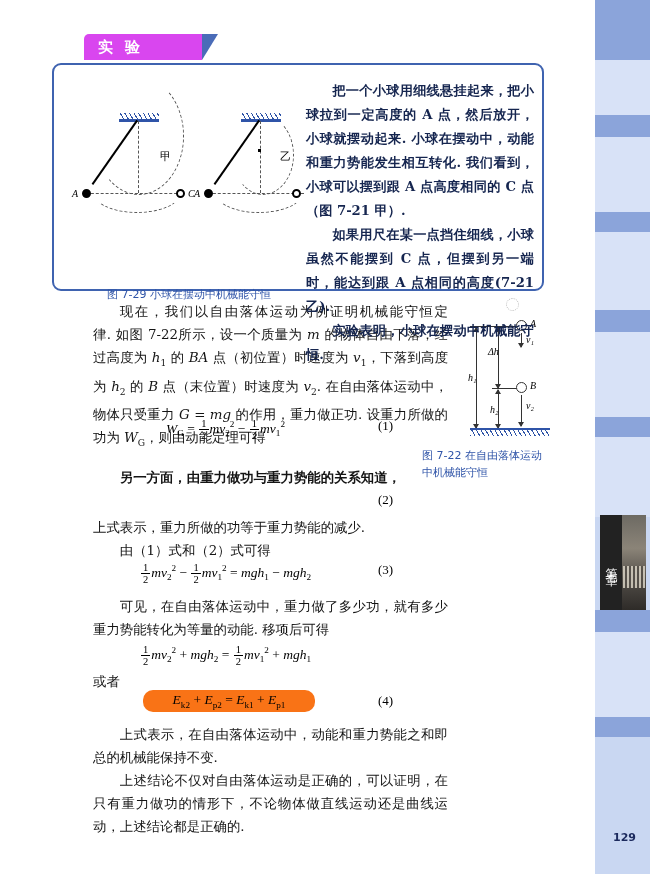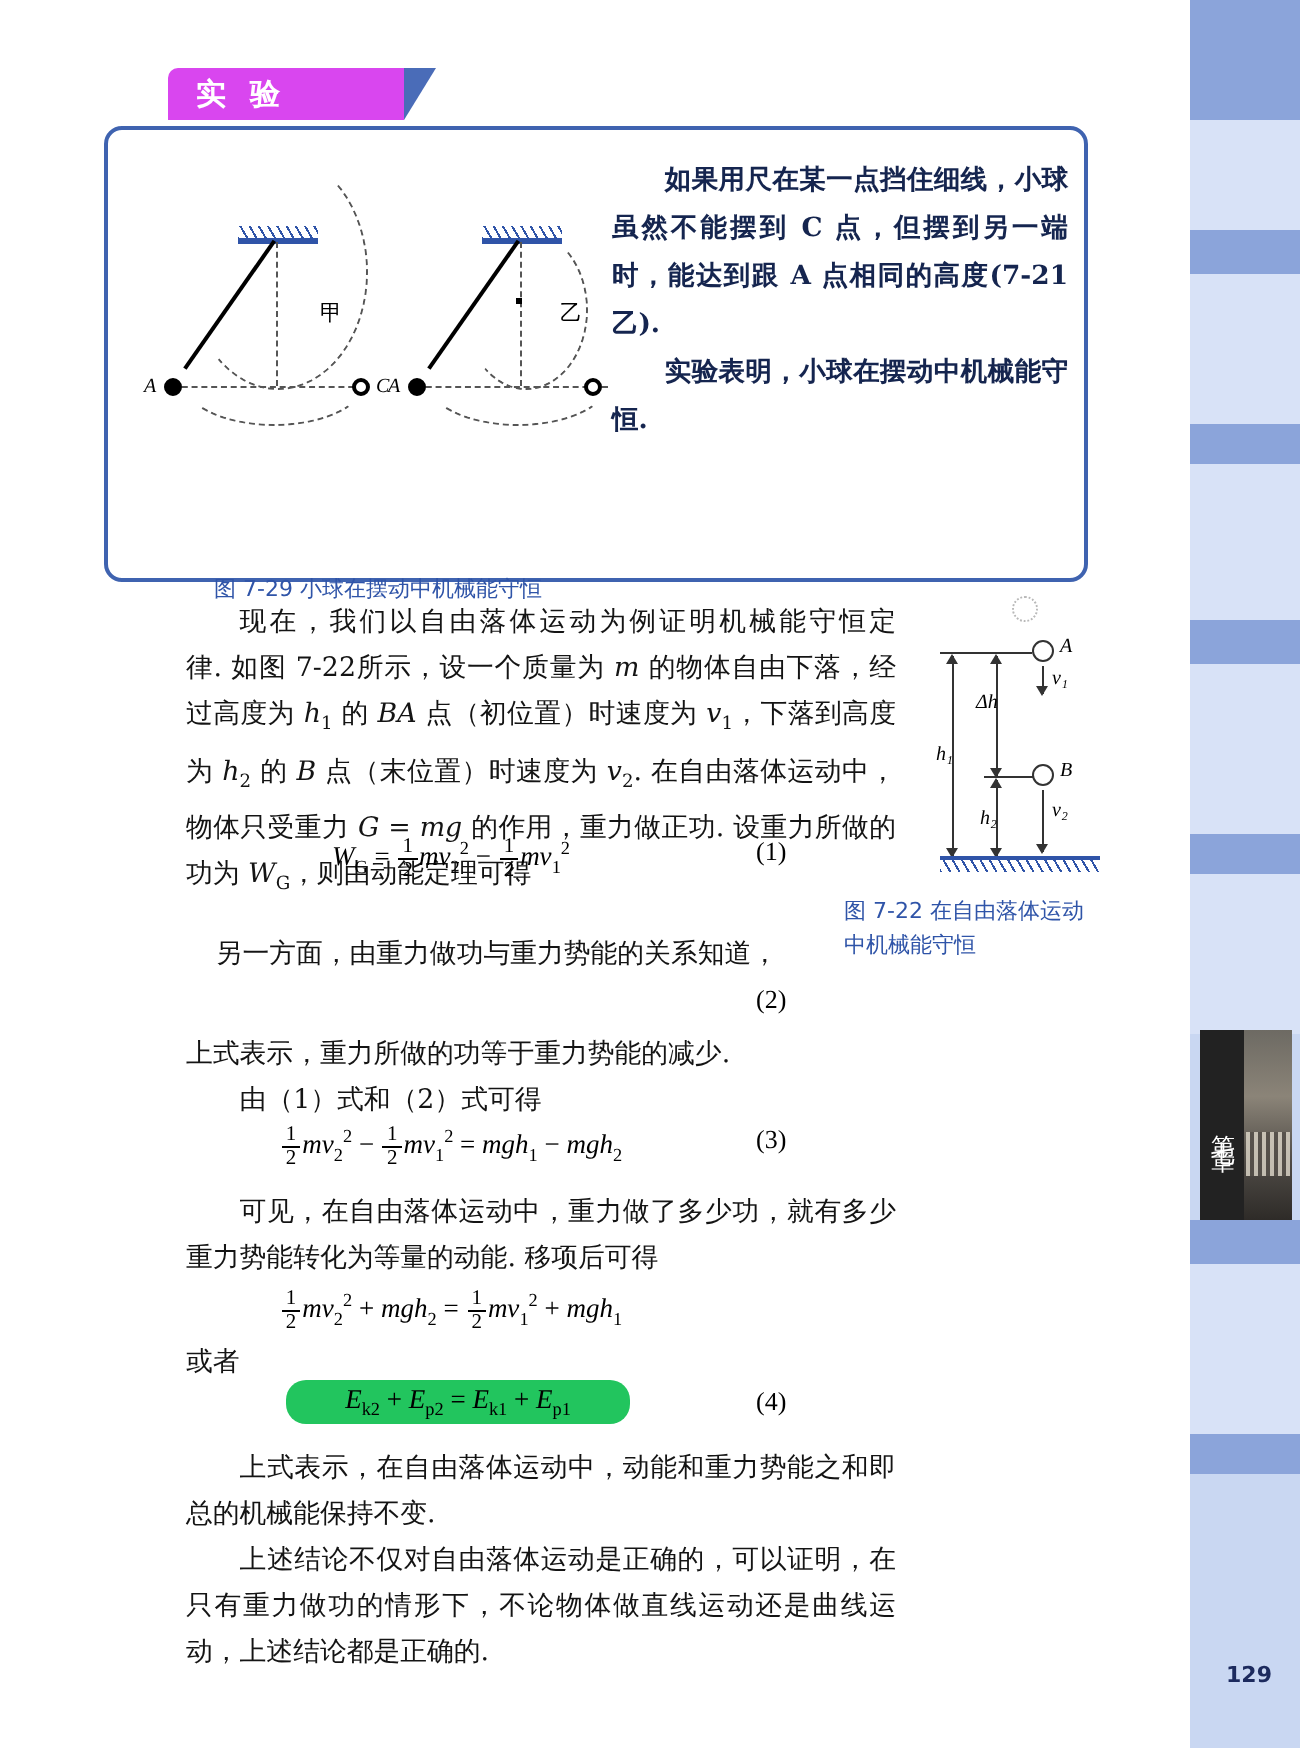--- a/index.html
+++ b/index.html
@@ -109,21 +109,21 @@
   em{font-style:italic;}
   .frac{display:inline-block;vertical-align:middle;text-align:center;
         font-size:10.5px;line-height:1.05;margin:0 1px;}
   .frac .num{display:block;border-bottom:1px solid #000;padding:0 2px;}
   .frac .den{display:block;padding:0 2px;}
   sub{font-size:.68em;}
   sup{font-size:.68em;}
 
   #highlight-eq{
     position:absolute;left:143px;top:690px;width:172px;height:22px;
-    background:#22c55e;display:flex;align-items:center;justify-content:center;
+    background:#f97316;display:flex;align-items:center;justify-content:center;
     font-size:13.5px;
     border-radius:10px;
   }
 
   
   #freefall-figure{position:absolute;left:468px;top:300px;width:86px;height:140px;}
   .ff-line{position:absolute;background:#333;}
   .ff-ball{position:absolute;width:11px;height:11px;border-radius:50%;
     border:1.3px solid #333;background:#fff;box-sizing:border-box;}
   .ff-lbl{position:absolute;font-size:10px;font-style:italic;}
@@ -201,36 +201,37 @@
       <div class="arc" style="left:148px;top:60px;width:92px;height:46px;border-bottom-color:#555;"></div>
       <div class="bob solid" style="left:140px;top:84px;"></div>
       <div class="bob" style="left:228px;top:84px;"></div>
       <div class="fig-letter" style="left:130px;top:83px;">A</div>
       <div class="fig-cn" style="left:216px;top:44px;">乙</div>
     </div>
 
     <div id="fig21-caption">图 7-29    小球在摆动中机械能守恒</div>
 
     <div id="experiment-text">
+      <p>把一个小球用细线悬挂起来，把小球拉到一定高度的 A 点，然后放开，小球就摆动起来. 小球在摆动中，动能和重力势能发生相互转化. 我们看到，小球可以摆到跟 A 点高度相同的 C 点（图 7-21 甲）.</p>
       <p>如果用尺在某一点挡住细线，小球虽然不能摆到 C 点，但摆到另一端时，能达到跟 A 点相同的高度(7-21乙).</p>
       <p>实验表明，小球在摆动中机械能守恒.</p>
     </div>
   </div>
 
   <div class="body-p" style="left:48px;top:300px;width:355px;">
     <span class="ind">现在，我们以自由落体运动为例证明机械能守恒定律.&nbsp;如图 7-22所示，设一个质量为 <em>m</em> 的物体自由下落，经过高度为 <em>h</em><sub>1</sub> 的 <em>B</em><em>A</em> 点（初位置）时速度为 <em>v</em><sub>1</sub>，下落到高度为 <em>h</em><sub>2</sub> 的 <em>B</em> 点（末位置）时速度为 <em>v</em><sub>2</sub>.&nbsp;在自由落体运动中，物体只受重力 <em>G</em> = <em>mg</em> 的作用，重力做正功.&nbsp;设重力所做的功为 <em>W</em><sub>G</sub>，则由动能定理可得</span>
   </div>
 
   <div style="position:absolute;left:48px;top:418px;width:355px;text-align:center;font-size:13.5px;">
     <em>W</em><sub>G</sub> = <span class="frac"><span class="num">1</span><span class="den">2</span></span><em>mv</em><sub>2</sub><sup>2</sup> − <span class="frac"><span class="num">1</span><span class="den">2</span></span><em>mv</em><sub>1</sub><sup>2</sup>
   </div>
   <div style="position:absolute;left:378px;top:418px;font-size:13px;">(1)</div>
 
 
-  <div class="body-p" style="left:36px;top:466px;width:355px;text-indent:2em;">另一方面，由重力做功与重力势能的关系知道，</div>
+  <div class="body-p" style="left:48px;top:466px;width:355px;text-indent:2em;font-weight:bold;">另一方面，由重力做功与重力势能的关系知道，</div>
 
   <div style="position:absolute;left:378px;top:492px;font-size:13px;">(2)</div>
 
   <div class="body-p" style="left:48px;top:516px;width:355px;">上式表示，重力所做的功等于重力势能的减少.</div>
 
   <div class="body-p" style="left:48px;top:539px;width:355px;text-indent:2em;">由（1）式和（2）式可得</div>
 
   <div style="position:absolute;left:48px;top:562px;width:355px;text-align:center;font-size:13.5px;">
     <span class="frac"><span class="num">1</span><span class="den">2</span></span><em>mv</em><sub>2</sub><sup>2</sup> − <span class="frac"><span class="num">1</span><span class="den">2</span></span><em>mv</em><sub>1</sub><sup>2</sup> = <em>mgh</em><sub>1</sub> − <em>mgh</em><sub>2</sub>
   </div>

